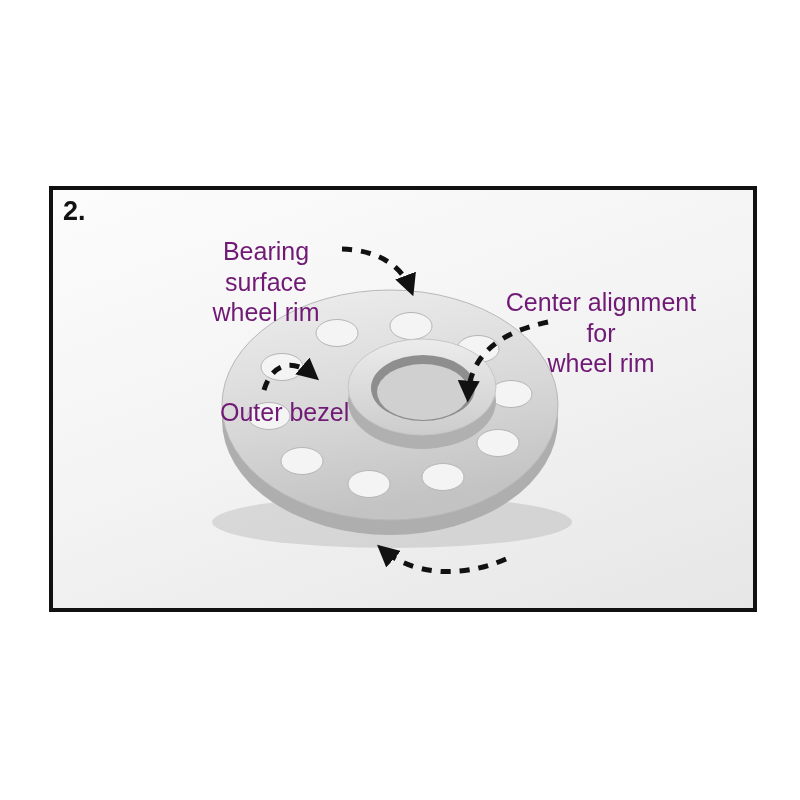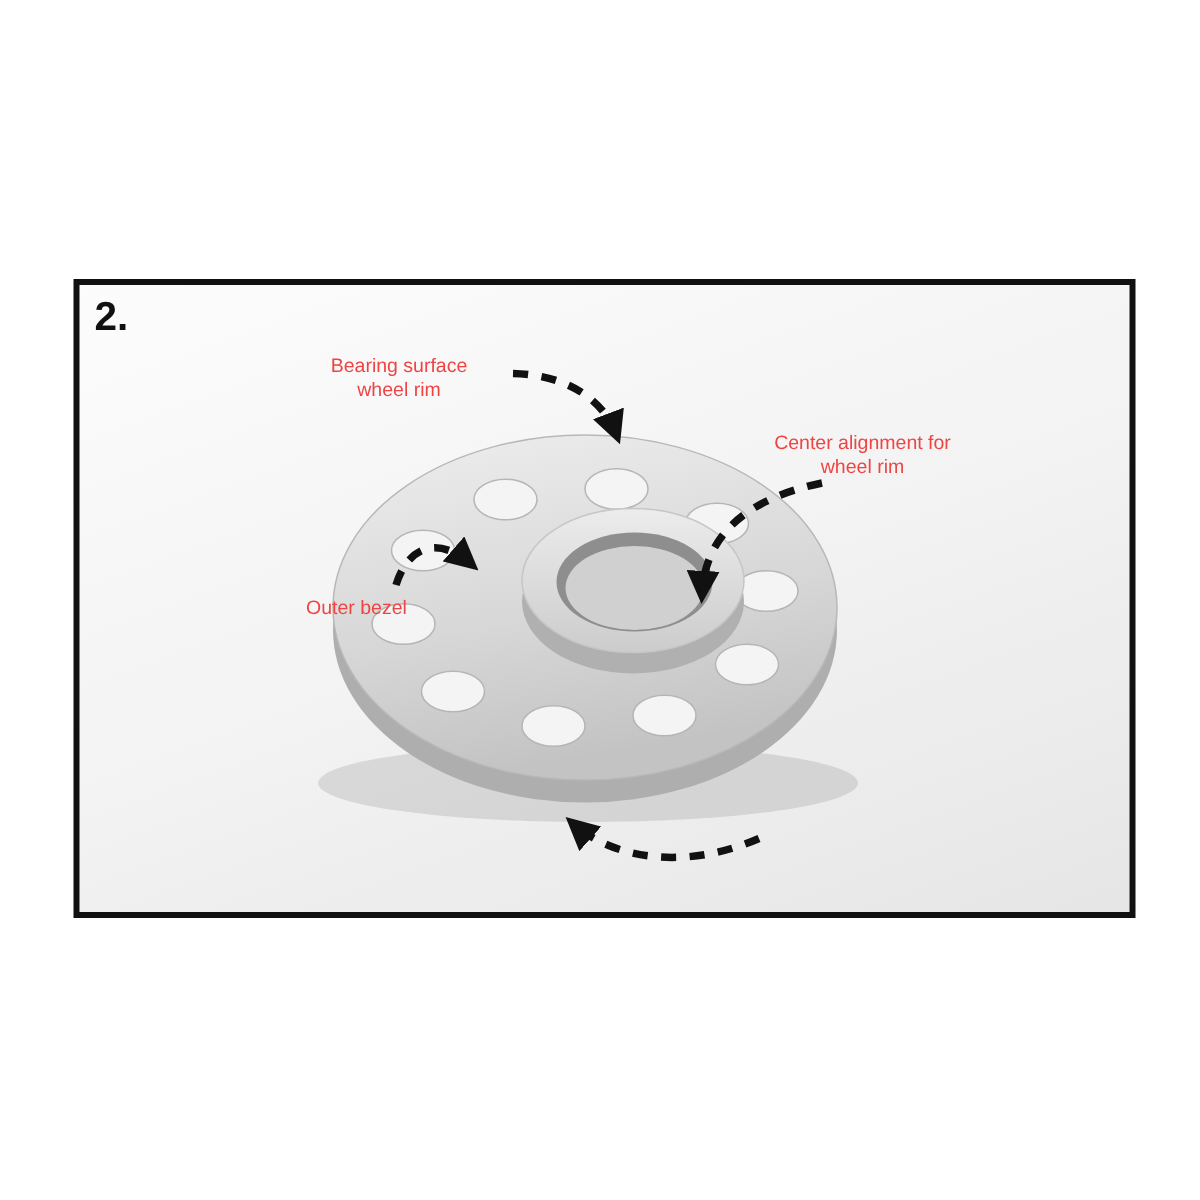--- a/index.html
+++ b/index.html
@@ -47,30 +47,30 @@
   .step-number {
     position: absolute;
     left: 63px;
     top: 196px;
     font-size: 27px;
     font-weight: bold;
     z-index: 3;
   }
   .label {
     position: absolute;
-    font-size: 13px;
+    font-size: 25px;
     line-height: 1.22;
-    color: #ef4444;
+    color: #701a75;
     white-space: pre-line;
     z-index: 3;
   }
   .label.centered { text-align: center; }
   .label-bearing   { left: 190px; top: 236px; width: 152px; }
-  .label-center    { left: 476px; top: 287px; width: 198px; }
-  .label-bezel     { left: 204px; top: 397px; white-space: nowrap; }
+  .label-center    { left: 502px; top: 287px; width: 198px; }
+  .label-bezel     { left: 220px; top: 397px; white-space: nowrap; }
   .label-thickness { left: 502px; top: 534px; width: 162px; }
 </style>
 </head>
 <body>
 
 <div class="page">
 
   <div class="frame-bg"></div>
 
   <svg class="scene" viewBox="0 0 800 800" aria-hidden="true">

